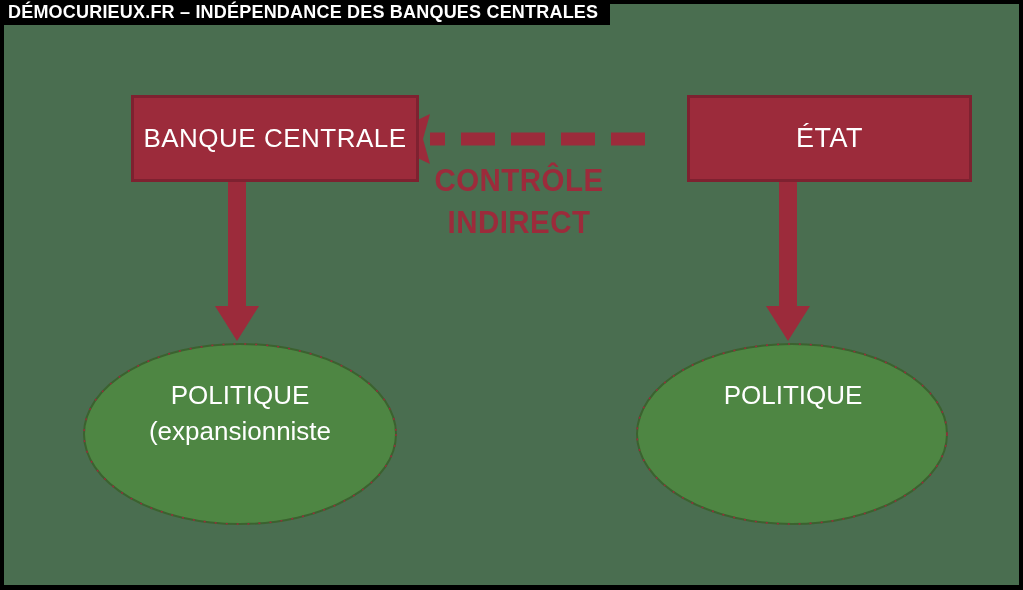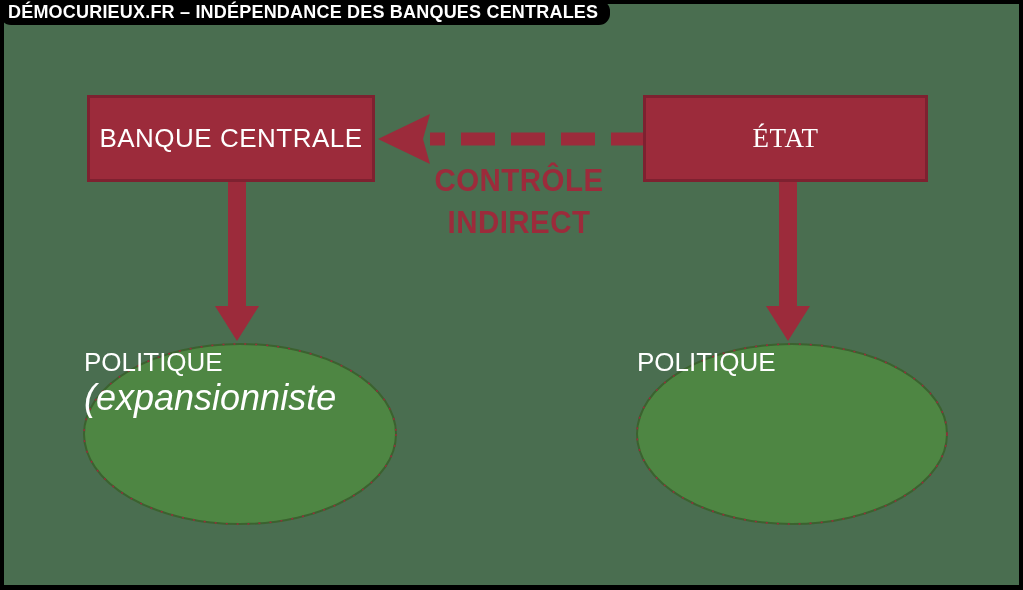--- a/index.html
+++ b/index.html
@@ -34,54 +34,55 @@
     position:absolute;left:0;top:0;
     height:25px;
     background:var(--black);
     color:var(--white);
     font-size:18px;
     font-weight:bold;
     letter-spacing:.2px;
     line-height:25px;
     padding:0 12px 0 8px;
     white-space:nowrap;
-    border-radius:11px;
   }
   .node-box{
     position:absolute;
     background:var(--box-red);
     border:3px solid var(--box-border-red);
     box-sizing:border-box;
     color:var(--white);
     display:flex;align-items:center;justify-content:center;
     text-align:center;
     letter-spacing:.5px;
+    margin-left:44px;
   }
   .box-banque{left:87px;top:95px;width:288px;height:87px;font-size:26px;}
-  .box-etat{left:643px;top:95px;width:285px;height:87px;font-size:27px;font-family:Liberation Serif, serif;}
+  .box-etat{left:643px;top:95px;width:285px;height:87px;font-size:27px;}
   .ctrl-label{
     position:absolute;
     left:409px;top:160px;width:220px;
     color:var(--accent-red);
     font-size:31px;
     font-weight:bold;
     letter-spacing:.5px;
     line-height:42px;
     text-align:center;
     transform:scaleX(.95);
   }
   .ellipse-text{
     position:absolute;
-    top:344px;
+    top:377px;
     width:312px;
     color:var(--white);
+    text-align:center;
     font-size:26px;
     line-height:36px;
   }
-  .ellipse-text .sub{font-style:italic;font-size:36px;}
+  .ellipse-text .sub{font-size:26px;}
   .ellipse-text-left{left:84px;}
   .ellipse-text-right{left:637px;}
   .ellipse-main{fill:var(--ellipse-green);stroke:var(--ellipse-border-green);stroke-width:2;}
   .ellipse-dots{fill:none;stroke:var(--accent-red);stroke-width:1.5;stroke-dasharray:2 9;}
   .arrow-fill{fill:var(--accent-red);}
   .dash-line{stroke:var(--accent-red);stroke-width:13;stroke-dasharray:34 16;}
 </style>
 </head>
 <body>
 

